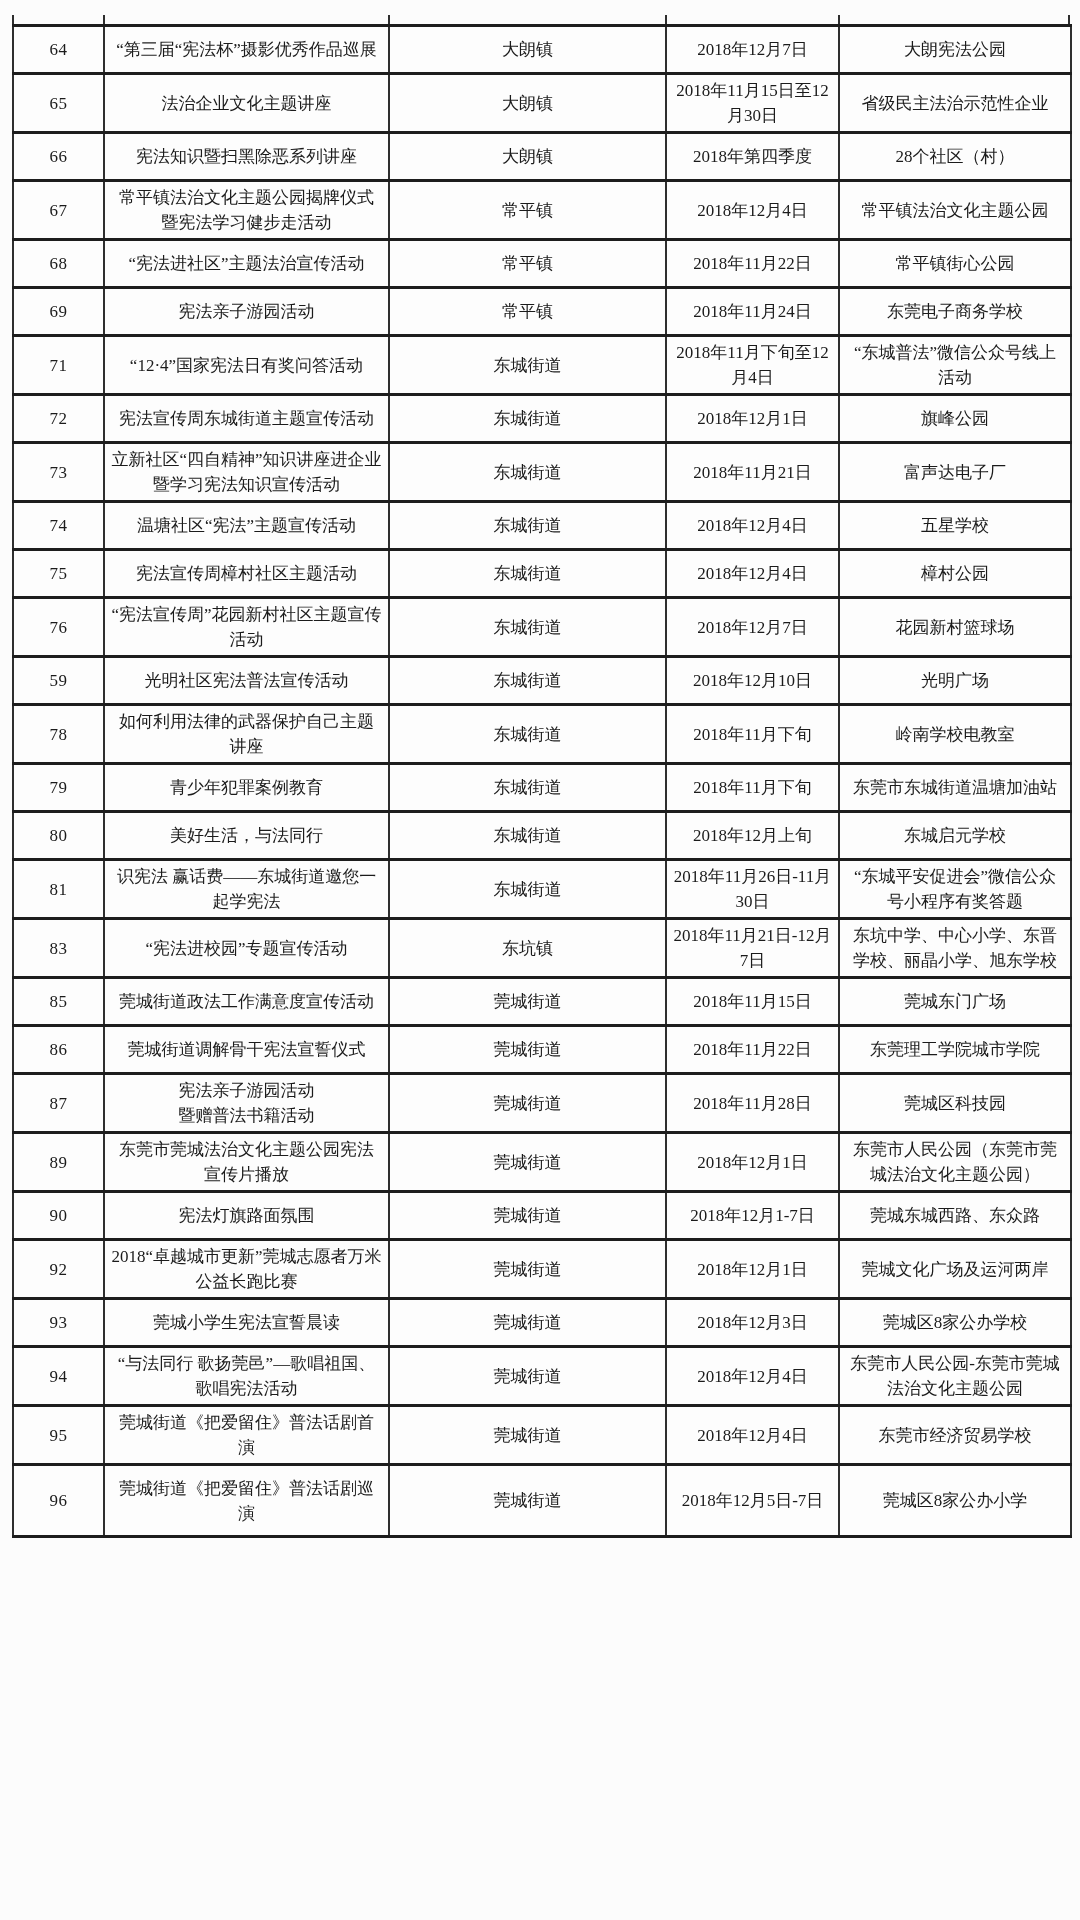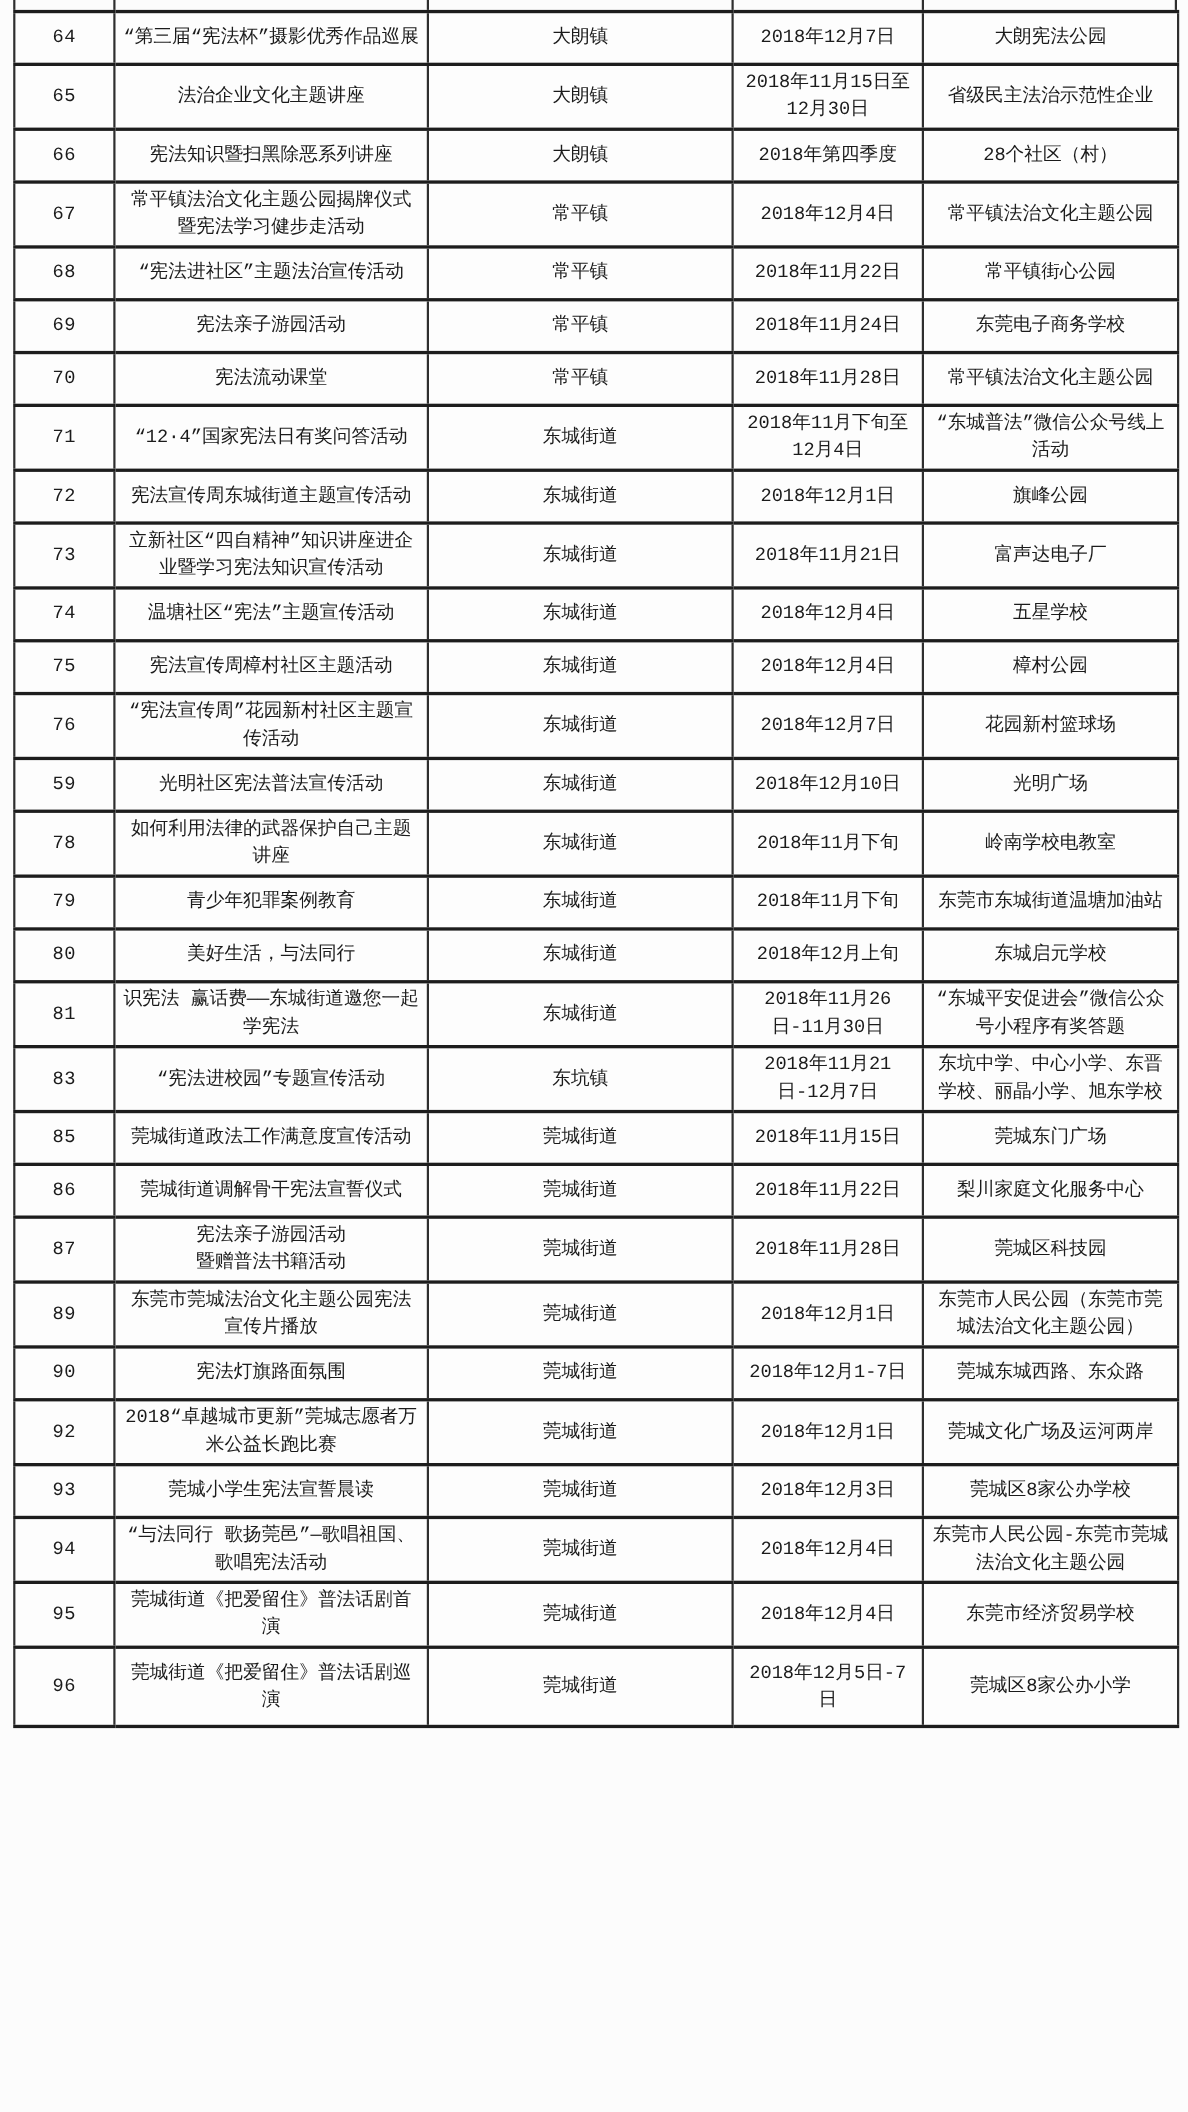--- a/index.html
+++ b/index.html
@@ -11,23 +11,22 @@
     height: 1920px;
     overflow: hidden;
     position: relative;
     background: #fcfcfc;
     font-family: "Liberation Serif", "DejaVu Serif", serif;
     color: #1b1b1b;
   }
   .sheet {
     position: absolute;
     left: 12px;
-    top: 0;
+    top: 15px;
     width: 836px;
-    font-family: Liberation Mono, monospace;
   }
   
   .stub-row {
     display: flex;
     height: 9px;
     width: 1058px;
     box-sizing: border-box;
   }
   .stub-row .stub-cell {
     box-sizing: border-box;
@@ -122,27 +121,20 @@
           <td class="cell-location">常平镇街心公园</td>
         </tr>
         <tr>
           <td class="cell-no">69</td>
           <td class="cell-activity">宪法亲子游园活动</td>
           <td class="cell-town">常平镇</td>
           <td class="cell-date">2018年11月24日</td>
           <td class="cell-location">东莞电子商务学校</td>
         </tr>
         <tr>
-          <td class="cell-no">70</td>
-          <td class="cell-activity">宪法流动课堂</td>
-          <td class="cell-town">常平镇</td>
-          <td class="cell-date">2018年11月28日</td>
-          <td class="cell-location">常平镇法治文化主题公园</td>
-        </tr>
-        <tr>
           <td class="cell-no">71</td>
           <td class="cell-activity">“12·4”国家宪法日有奖问答活动</td>
           <td class="cell-town">东城街道</td>
           <td class="cell-date">2018年11月下旬至12月4日</td>
           <td class="cell-location">“东城普法”微信公众号线上活动</td>
         </tr>
         <tr>
           <td class="cell-no">72</td>
           <td class="cell-activity">宪法宣传周东城街道主题宣传活动</td>
           <td class="cell-town">东城街道</td>
@@ -224,21 +216,21 @@
           <td class="cell-activity">莞城街道政法工作满意度宣传活动</td>
           <td class="cell-town">莞城街道</td>
           <td class="cell-date">2018年11月15日</td>
           <td class="cell-location">莞城东门广场</td>
         </tr>
         <tr>
           <td class="cell-no">86</td>
           <td class="cell-activity">莞城街道调解骨干宪法宣誓仪式</td>
           <td class="cell-town">莞城街道</td>
           <td class="cell-date">2018年11月22日</td>
-          <td class="cell-location">梨川家庭文化服务中心</td>
+          <td class="cell-location">东莞理工学院城市学院</td>
         </tr>
         <tr>
           <td class="cell-no">87</td>
           <td class="cell-activity">宪法亲子游园活动
 暨赠普法书籍活动</td>
           <td class="cell-town">莞城街道</td>
           <td class="cell-date">2018年11月28日</td>
           <td class="cell-location">莞城区科技园</td>
         </tr>
         <tr>

